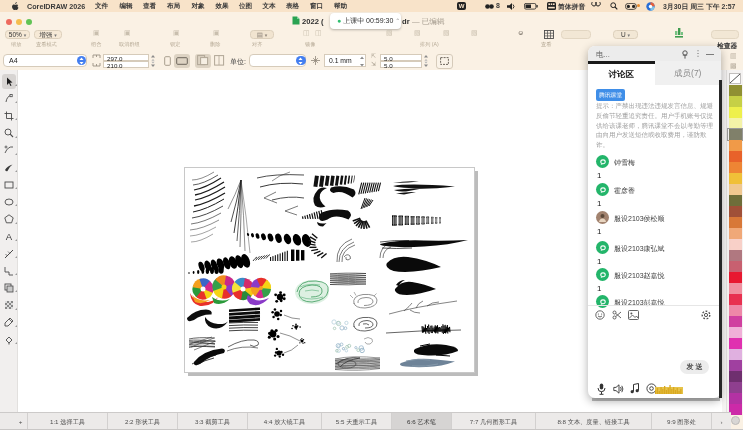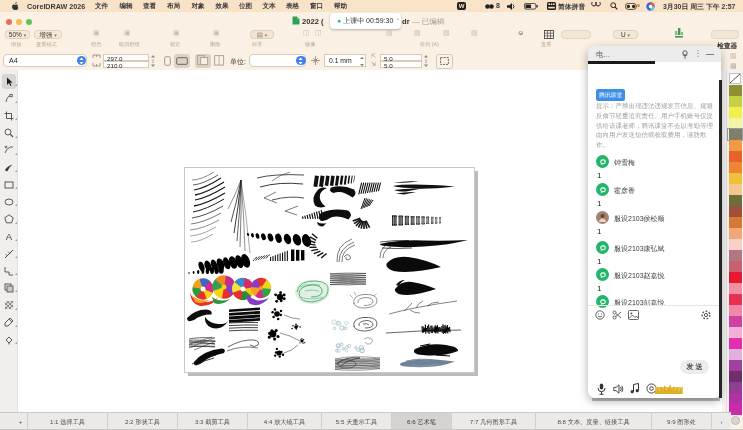--- a/index.html
+++ b/index.html
@@ -718,20 +718,22 @@
 <div class="abs" style="left:0;top:0;width:133px;height:16px;background:#ececec;"></div>
 <span class="abs" style="left:8px;top:4px;font-size:7.5px;color:#666;">电...</span>
 <svg class="abs" style="left:93px;top:3.5px" width="8" height="9" viewBox="0 0 8 9">
         <circle cx="4" cy="3" r="2.2" stroke="#555" stroke-width="1" fill="none"></circle>
         <line x1="4" y1="5.2" x2="4" y2="8.6" stroke="#555" stroke-width="1"></line>
         <line x1="1.8" y1="5.2" x2="6.2" y2="5.2" stroke="#555" stroke-width="0.8"></line>
       </svg>
 <span class="abs" style="left:106px;top:3px;font-size:8px;color:#555;">⋮</span>
 <span class="abs" style="left:118px;top:3px;font-size:8px;color:#555;font-weight:bold;">—</span>
 <div class="abs" style="left:0;top:15px;width:66.5px;height:2.5px;background:#1a1a1a;"></div>
+<div class="abs" style="left:0;top:17.5px;width:66.5px;height:21.5px;background:#fff;font-size:8.5px;font-weight:bold;color:#111;text-align:center;line-height:21px;">讨论区</div>
+<div class="abs" style="left:66.5px;top:15px;width:66.5px;height:24px;background:#f0f0f0;font-size:8.5px;color:#8a8a8a;text-align:center;line-height:24px;">成员(7)</div>
 <div class="abs" style="left:8px;top:43px;background:#3f8ee8;color:#fff;font-size:5.8px;padding:1.5px 3px;border-radius:2px;">腾讯课堂</div>
 <div class="abs" style="left:8px;top:55px;width:117px;color:#9e9e9e;font-size:6.5px;line-height:9.8px;">提示：严禁出现违法违规发言信息、规避反偷节轻重追究责任。用户手机账号仅提供给该课老师，腾讯课堂不会以考勤等理由向用户发送短信或收取费用，谨防欺诈。</div>
 <div class="av" style="left:8px;top:109px;background:#23b56a;"></div>
       <svg class="abs" style="left:10.5px;top:111.5px" width="8" height="8" viewBox="0 0 9 9">
         <ellipse cx="4.5" cy="4.2" rx="3.1" ry="2.8" fill="#fff"></ellipse>
         <path d="M2.7 6.6 L1.7 8 L4.2 7" fill="#fff"></path>
         <ellipse cx="4.5" cy="4.4" rx="1.9" ry="1.6" fill="#23b56a"></ellipse>
       </svg>
 <span class="mname" style="left:26px;top:112px;">钟雪梅</span>
 <span class="mone" style="left:9px;top:125px;">1</span>

